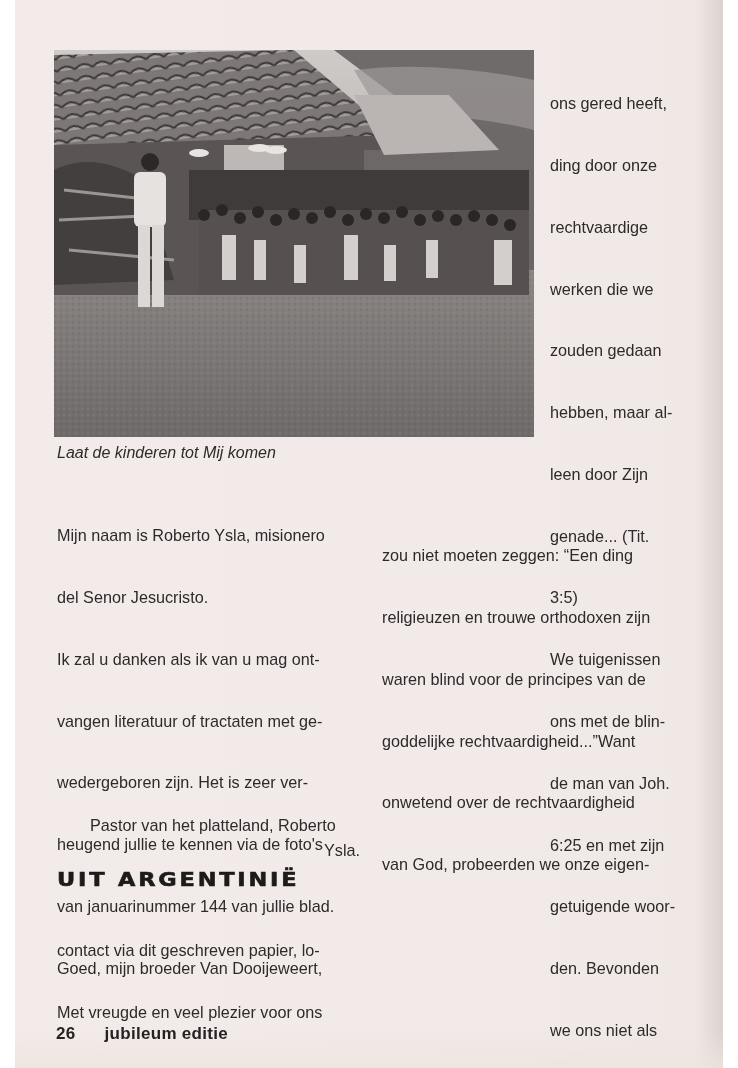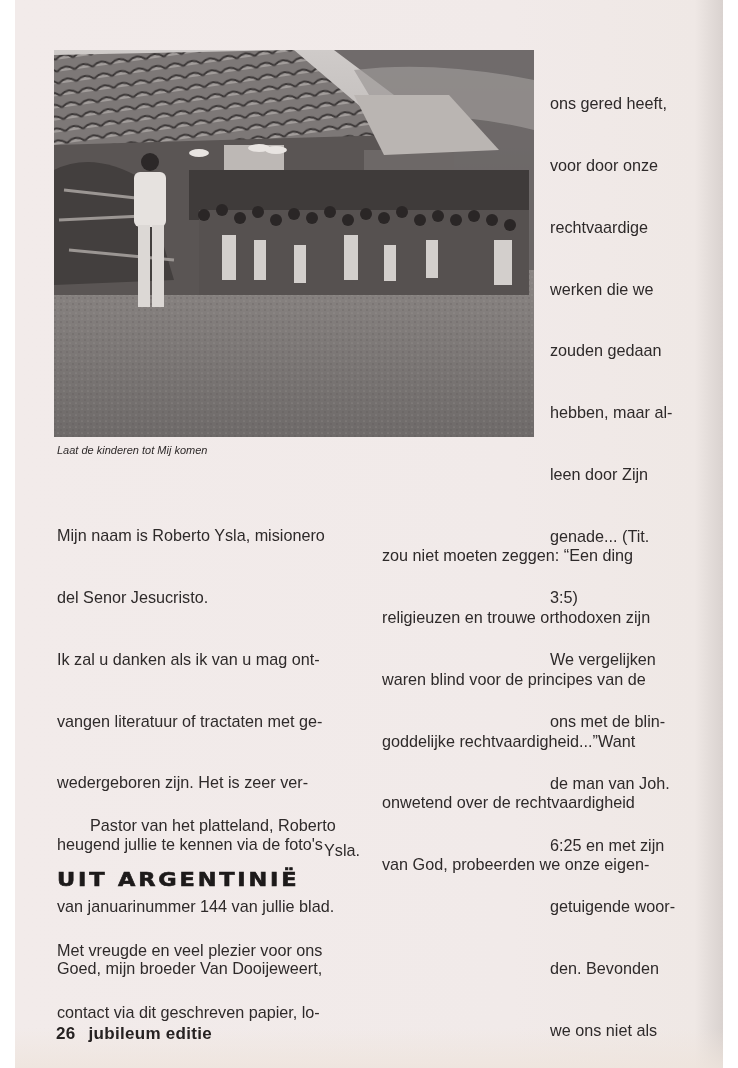--- a/index.html
+++ b/index.html
@@ -26,21 +26,21 @@
       left: 54px; top: 50px;
       width: 480px; height: 387px;
       overflow: hidden;
       background: #8a8685;
     }
     .photo svg { display: block; }
     .caption {
       position: absolute;
       left: 57px; top: 444px;
       font-style: italic;
-      font-size: 11px;
+      font-size: 16px;
       color: #2e2a2a;
     }
     .txt {
       position: absolute;
       font-size: 16.2px;
       line-height: 20.6px;
       color: #2e2a2a;
       white-space: pre;
     }
     .col-right-narrow { left: 550px; top: 52px; }
@@ -62,21 +62,21 @@
     }
     .col-left-2 { left: 57px; top: 899px; }
     .footer {
       position: absolute;
       left: 56px; top: 1024px;
       font-weight: bold;
       font-size: 17px;
       color: #262222;
       letter-spacing: 0.3px;
     }
-    .footer .num { margin-right: 8px; }
+    .footer .num { margin-right: 24px; }
   </style>
 </head>
 <body>
 
 <div class="page"></div>
 <div class="page-bottom-shade"></div>
 
 <div class="photo">
   <svg width="480" height="387" viewBox="0 0 480 387">
     <defs>
@@ -154,29 +154,29 @@
           <ellipse cx="222" cy="100" rx="11" ry="4"></ellipse>
       </g>
     </g>
   </svg>
 </div>
 
 <div class="caption">Laat de kinderen tot Mij komen</div>
 
 <div class="txt col-right-narrow">
   <div>ons gered heeft,</div>
-  <div>voor door onze</div>
+  <div>ding door onze</div>
   <div>rechtvaardige</div>
   <div>werken die we</div>
   <div>zouden gedaan</div>
   <div>hebben, maar al-</div>
   <div>leen door Zijn</div>
   <div>genade... (Tit.</div>
   <div>3:5)</div>
-  <div>We vergelijken</div>
+  <div>We tuigenissen</div>
   <div>ons met de blin-</div>
   <div>de man van Joh.</div>
   <div>6:25 en met zijn</div>
   <div>getuigende woor-</div>
   <div>den. Bevonden</div>
   <div>we ons niet als</div>
   
   
   
 </div>
@@ -197,22 +197,22 @@
   
   
 </div>
 
 <div class="txt sign-1">Pastor van het platteland, Roberto</div>
 <div class="txt sign-2">Ysla.</div>
 
 <div class="heading">UIT ARGENTINIË</div>
 
 <div class="txt col-left-2">
+  <div>contact via dit geschreven papier, lo-</div>
   <div>Met vreugde en veel plezier voor ons</div>
-  <div>contact via dit geschreven papier, lo-</div>
   <div>ven wij Diegene Die ons lief had en</div>
 </div>
 
 <div class="txt col-right">
   <div>zou niet moeten zeggen: “Een ding</div>
   <div>religieuzen en trouwe orthodoxen zijn</div>
   <div>waren blind voor de principes van de</div>
   <div>goddelijke rechtvaardigheid...”Want</div>
   <div>onwetend over de rechtvaardigheid</div>
   <div>van God, probeerden we onze eigen-</div>

